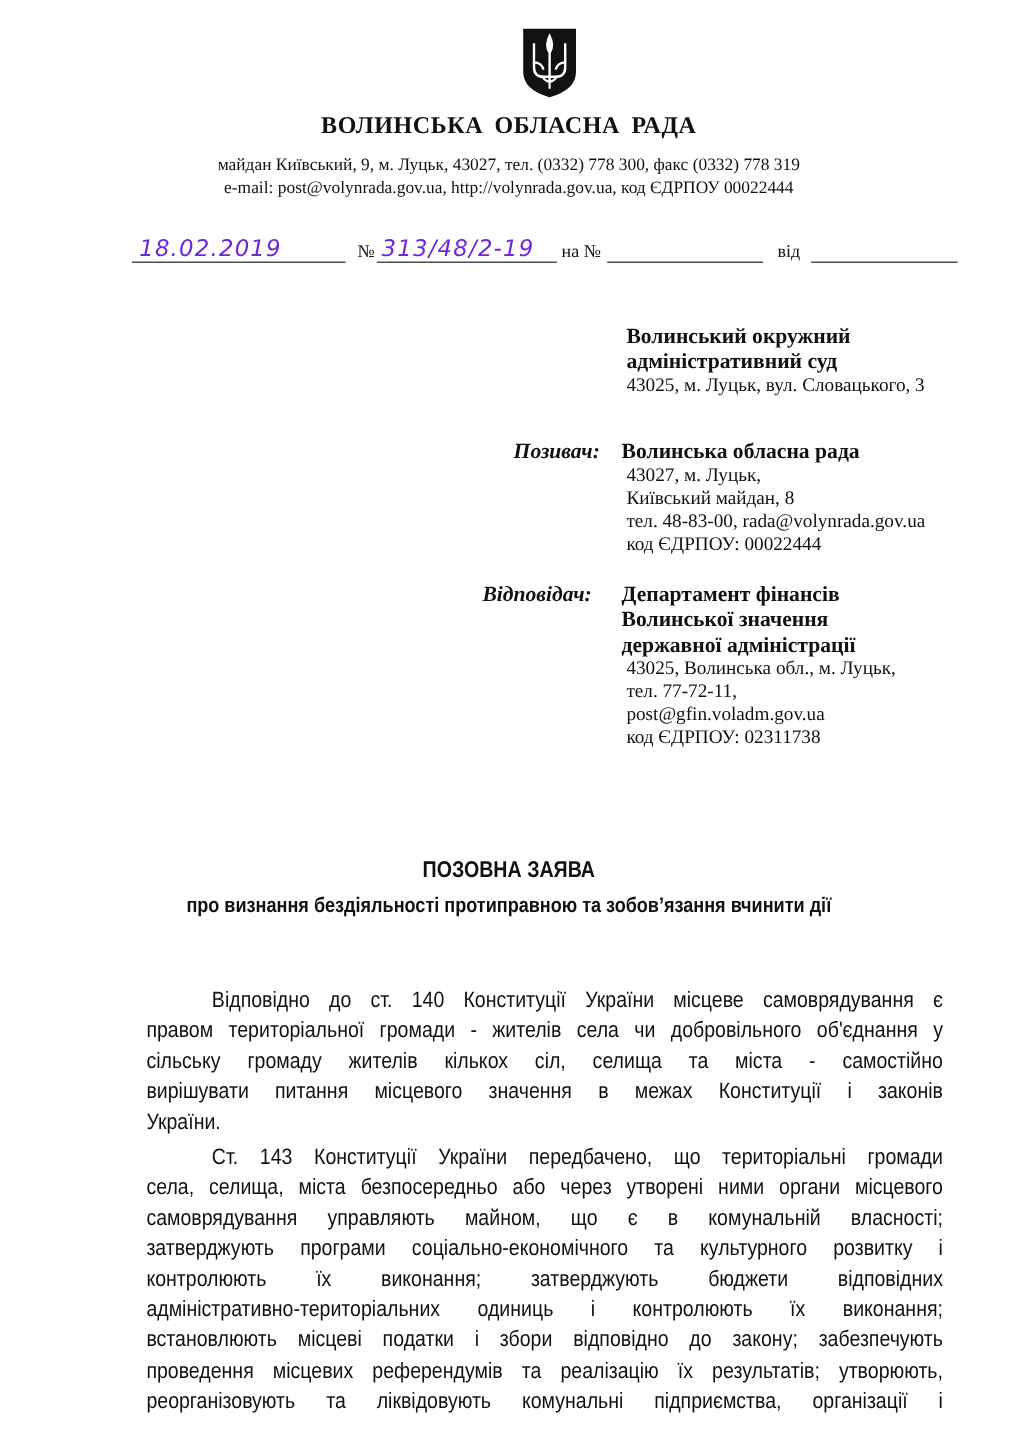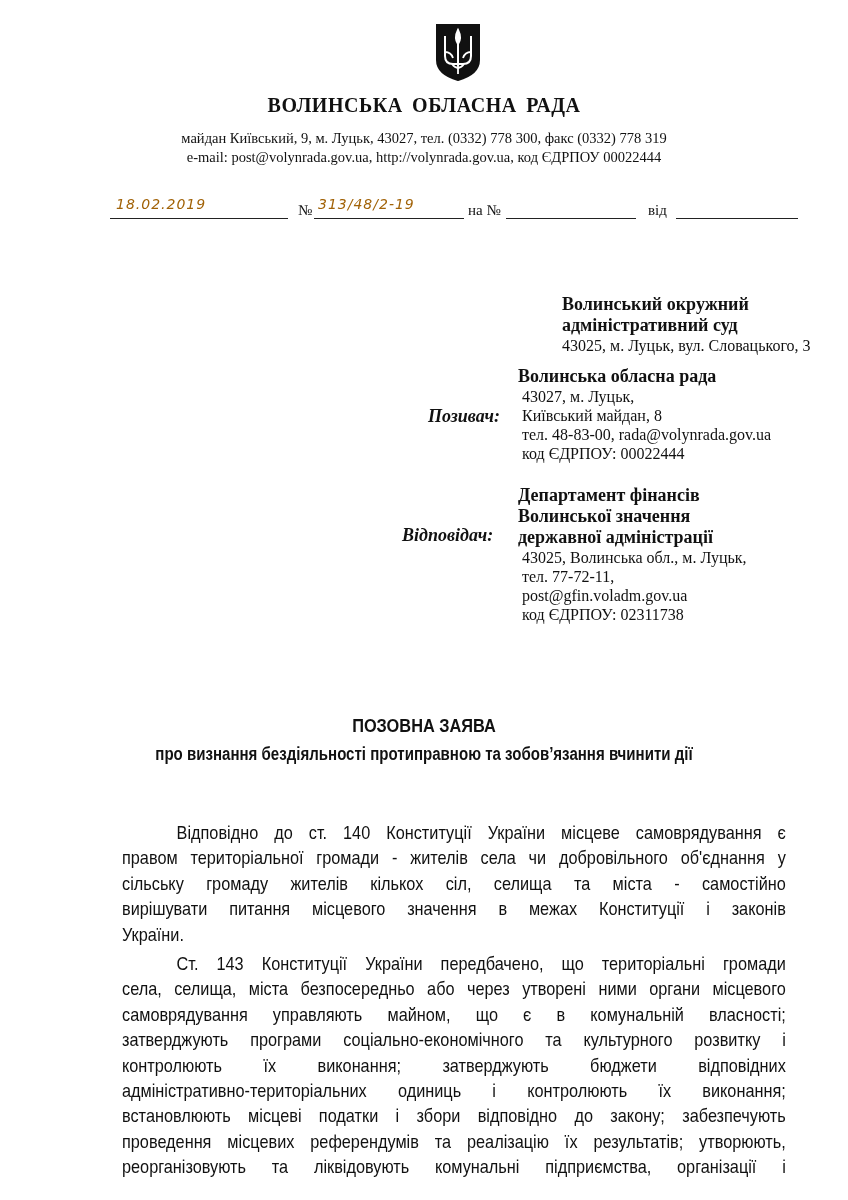--- a/index.html
+++ b/index.html
@@ -15,29 +15,29 @@
   }
   .org-line {
     left: 0; width: 848px; text-align: center; font-size: 14.5px; white-space: nowrap;
   }
   .org-line.l1 { top: 130px; }
   .org-line.l2 { top: 149px; }
 
   .refline { top: 196px; left: 110px; width: 700px; height: 30px; font-size: 15px; }
   .hand {
     font-family: "DejaVu Sans", sans-serif; font-style: italic;
-    font-size: 14px; color: #a16207; letter-spacing: 1px;
+    font-size: 19px; color: #6d28d9; letter-spacing: 1px;
   }
   .uline { position: absolute; border-bottom: 1.3px solid #222; height: 22px; }
   .reflabel { position: absolute; top: 6px; }
 
   .block { font-size: 16px; line-height: 19px; }
   .bold-l { font-weight: bold; font-size: 18px; line-height: 21px; }
-  .role { font-weight: bold; font-style: italic; font-size: 18px; margin-top: 40px; }
-  .court { left: 522px; top: 294px; margin-left: 40px; }
+  .role { font-weight: bold; font-style: italic; font-size: 18px; }
+  .court { left: 522px; top: 270px; }
   .plaintiff-role { left: 428px; top: 366px; }
   .plaintiff { left: 518px; top: 366px; }
   .defendant-role { left: 402px; top: 485px; }
   .defendant { left: 518px; top: 485px; }
   .email-link { }
   .indent-2 { padding-left: 4px; }
 
   .doc-title {
     left: 0; width: 848px; top: 715px; text-align: center;
     font-size: 19px; font-weight: bold; font-family: "Liberation Sans", sans-serif;

